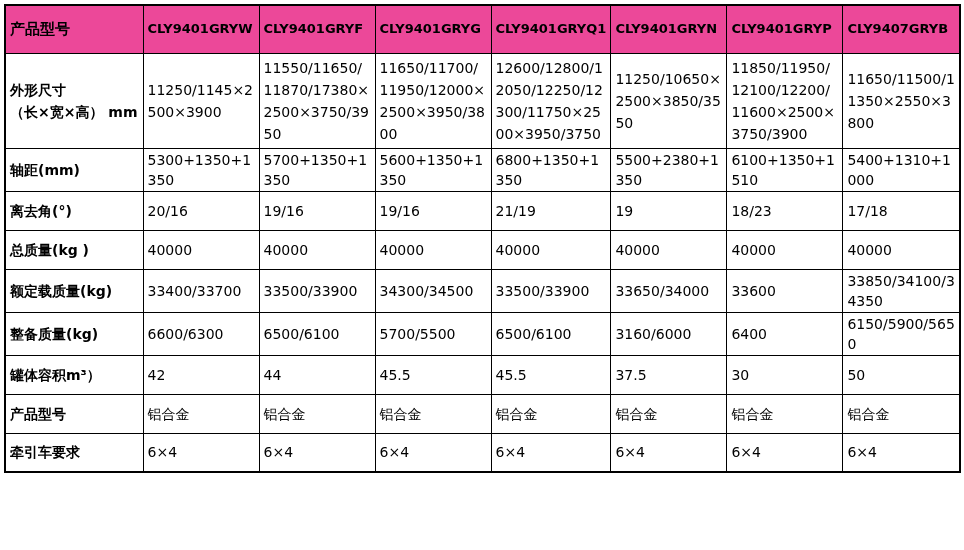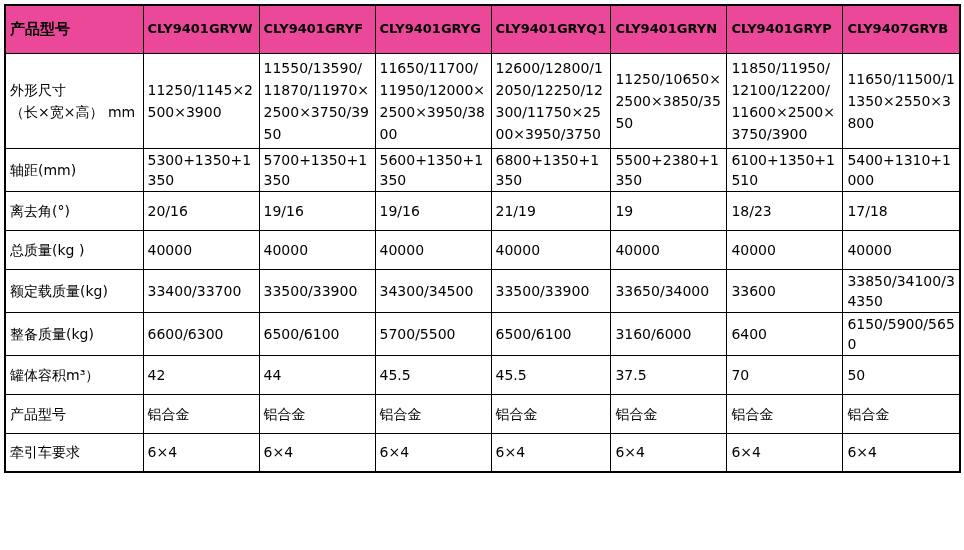--- a/index.html
+++ b/index.html
@@ -28,21 +28,21 @@
     word-break: break-all;
     overflow: hidden;
   }
   .spec-table th {
     background: #ec4899;
     font-weight: bold;
     font-size: 13px;
     word-break: keep-all;
   }
   .spec-table th.corner { font-size: 15px; }
-  .label-cell { white-space: pre-wrap; word-break: keep-all; }
+  .label-cell { white-space: pre-wrap; word-break: keep-all; font-weight: bold; }
   tr.r-header { height: 48px; }
   tr.r-dims td { line-height: 22px; }
   tr.r-dims { height: 95px; }
   tr.r-std { height: 39px; margin-left: 34px; }
   tr.r-medium td { line-height: 19px; }
 </style>
 </head>
 <body>
 
 <table class="spec-table">
@@ -66,21 +66,21 @@
     <th>CLY9401GRYQ1</th>
     <th>CLY9401GRYN</th>
     <th>CLY9401GRYP</th>
     <th>CLY9407GRYB</th>
   </tr>
 
   <tr class="r-dims">
     <td class="label-cell">外形尺寸
 （长×宽×高） mm</td>
     <td>11250/1145×2500×3900</td>
-    <td>11550/13590/11870/11970×2500×3750/3950</td>
+    <td>11550/11650/11870/17380×2500×3750/3950</td>
     <td>11650/11700/11950/12000×2500×3950/3800</td>
     <td>12600/12800/12050/12250/12300/11750×2500×3950/3750</td>
     <td>11250/10650×2500×3850/3550</td>
     <td>11850/11950/12100/12200/11600×2500×3750/3900</td>
     <td>11650/11500/11350×2550×3800</td>
   </tr>
 
   <tr class="r-std">
     <td class="label-cell">轴距(mm)</td>
     <td>5300+1350+1350</td>
@@ -136,21 +136,21 @@
     <td>6150/5900/5650</td>
   </tr>
 
   <tr class="r-std">
     <td class="label-cell">罐体容积m³）</td>
     <td>42</td>
     <td>44</td>
     <td>45.5</td>
     <td>45.5</td>
     <td>37.5</td>
-    <td>70</td>
+    <td>30</td>
     <td>50</td>
   </tr>
 
   <tr class="r-std">
     <td class="label-cell">产品型号</td>
     <td>铝合金</td>
     <td>铝合金</td>
     <td>铝合金</td>
     <td>铝合金</td>
     <td>铝合金</td>

